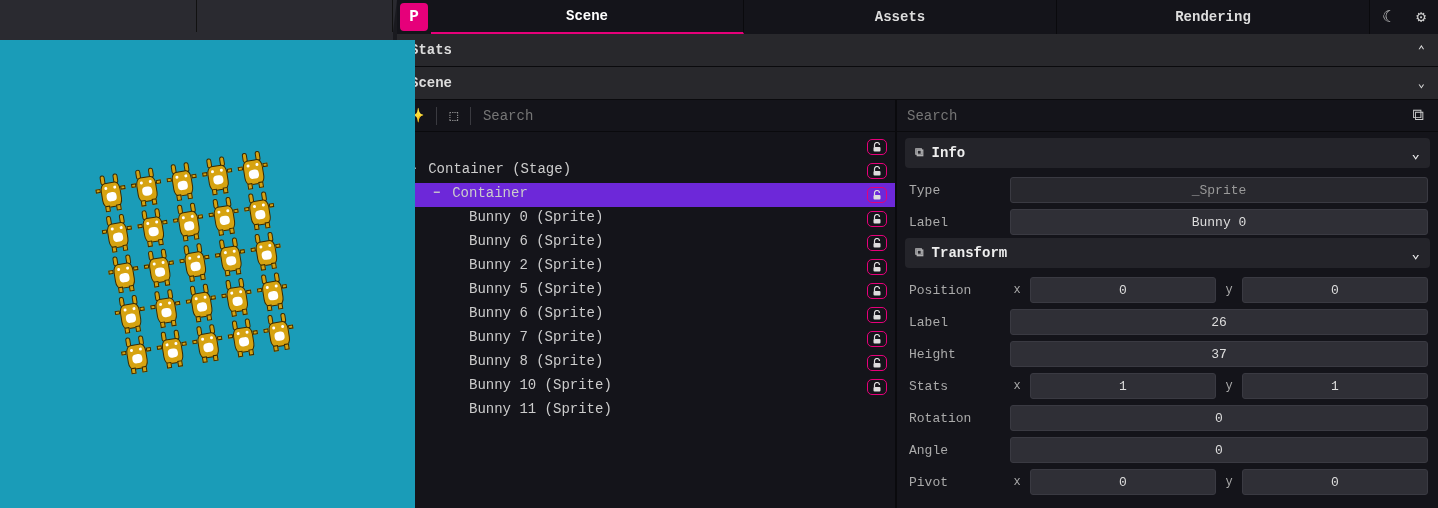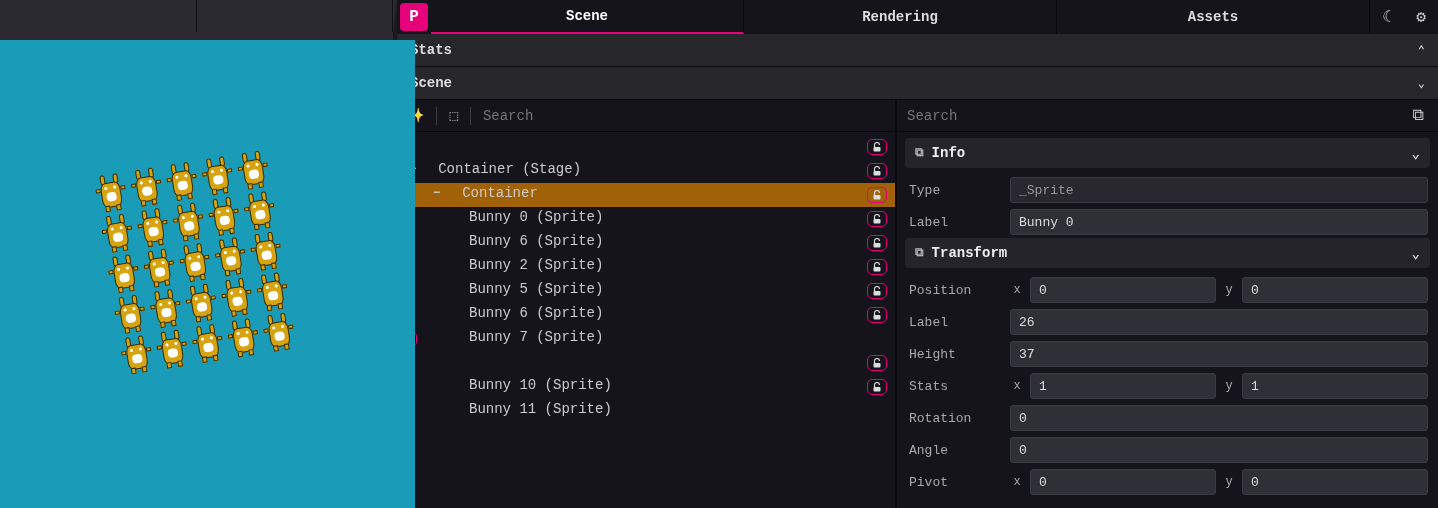--- a/index.html
+++ b/index.html
@@ -79,22 +79,22 @@
   .toolbar { height:32px; display:flex; align-items:center; padding:0 10px; gap:12px; border-bottom:1px solid #0a0a0d;}
   .tb-icon { color:#bbb; font-size:14px; cursor:pointer;}
   .tb-sep { width:1px; height:18px; background:#3a3a40;}
   .search-input {
     flex:1; background:transparent; border:none; color:#c2410c; font-family:inherit; font-size:14px; outline:none;
   }
   .copy-icon { color:#ccc; cursor:pointer; padding:0 4px; }
 
   .tree { flex:1; overflow:auto; padding-top:3px; font-size:14px;}
   .tree-row { height:24px; display:flex; align-items:center; justify-content:space-between; padding-right:8px; cursor:pointer;}
-  .tree-row.selected { background:#a16207;}
-  .tree-label { display:flex; align-items:center; gap:22px;margin-top:44px; }
+  .tree-row.selected { background:#6d28d9;}
+  .tree-label { display:flex; align-items:center; gap:12px;margin-top:44px; }
   .tree-row .indent0{ padding-left:12px;} .indent1{padding-left:36px;} .indent2{padding-left:72px;}
   .expander { font-size:12px; font-weight:900; }
   .lock-badge {
     width:20px; height:16px; border:1.5px solid #e6007a; border-radius:5px;
     display:flex; align-items:center; justify-content:center; color:#ddd; font-size:10px;
   }
 
   .props { flex:1; overflow:auto; padding:6px 8px; font-size:14px;}
   .prop-group {
     background:#24242a; border-radius:4px; margin-bottom:6px;
@@ -103,21 +103,21 @@
     height:30px; display:flex; align-items:center; padding:0 10px; gap:8px; font-weight:700; color:#eee; justify-content:space-between; cursor:pointer;
   }
   .prop-group-header .left { display:flex; align-items:center; gap:8px;}
   .stack-icon{ opacity:.7; font-size:12px;}
   .field-row { display:flex; align-items:center; height:32px; gap:8px; padding:0 2px;}
   .field-label { width:95px; color:#aaa; font-size:13px; padding-left:2px;}
   .vec { display:flex; flex:1; gap:6px; align-items:center;}
   .vec-label { width:14px; text-align:center; color:#aaa; font-size:12px;}
   .inp {
     flex:1; height:26px; background:#2f2f36; border:1px solid #3a3a42; border-radius:3px; padding:0 8px;
-    color:#ddd; font-family:inherit; font-size:13px;
+    color:#ddd; font-family:inherit; font-size:13px;text-align:center;
   }
   .inp.readonly { background:#28282e; color:#999;}
 </style>
 </head>
 <body>
 
 <div class="root">
 
   <div class="viewport">
     <div class="viewport-top">
@@ -440,22 +440,22 @@
     </div>
   </div>
 
   <div class="inspector">
 
     <div class="topbar">
       <div class="logo">
           <span>P</span>
         </div>
       <div class="tab active">Scene</div>
+      <div class="tab">Assets</div>
       <div class="tab">Rendering</div>
-      <div class="tab">Assets</div>
       <div class="topicons">
         <div class="topicon">☾</div>
         <div class="topicon">⚙</div>
       </div>
     </div>
 
     <div class="section-header">
       <span>Stats</span>
       <span class="chev">⌃</span>
     </div>
@@ -560,20 +560,23 @@
                 <span>Bunny 7 (Sprite)</span>
               </span>
               <span class="lock-badge">
                 <svg width="10" height="10" viewBox="0 0 10 10">
                   <path d="M2.5 5 V3 a2.5 2.5 0 0 1 5 0" fill="none" stroke="#ddd" stroke-width="1.2"></path>
                   <rect x="1.5" y="5" width="7" height="4.5" rx="1" fill="#ddd"></rect>
                 </svg>
               </span>
             </div>
             <div class="tree-row">
+              <span class="tree-label indent2">
+                <span>Bunny 8 (Sprite)</span>
+              </span>
               <span class="lock-badge">
                 <svg width="10" height="10" viewBox="0 0 10 10">
                   <path d="M2.5 5 V3 a2.5 2.5 0 0 1 5 0" fill="none" stroke="#ddd" stroke-width="1.2"></path>
                   <rect x="1.5" y="5" width="7" height="4.5" rx="1" fill="#ddd"></rect>
                 </svg>
               </span>
             </div>
             <div class="tree-row">
               <span class="tree-label indent2">
                 <span>Bunny 10 (Sprite)</span>

